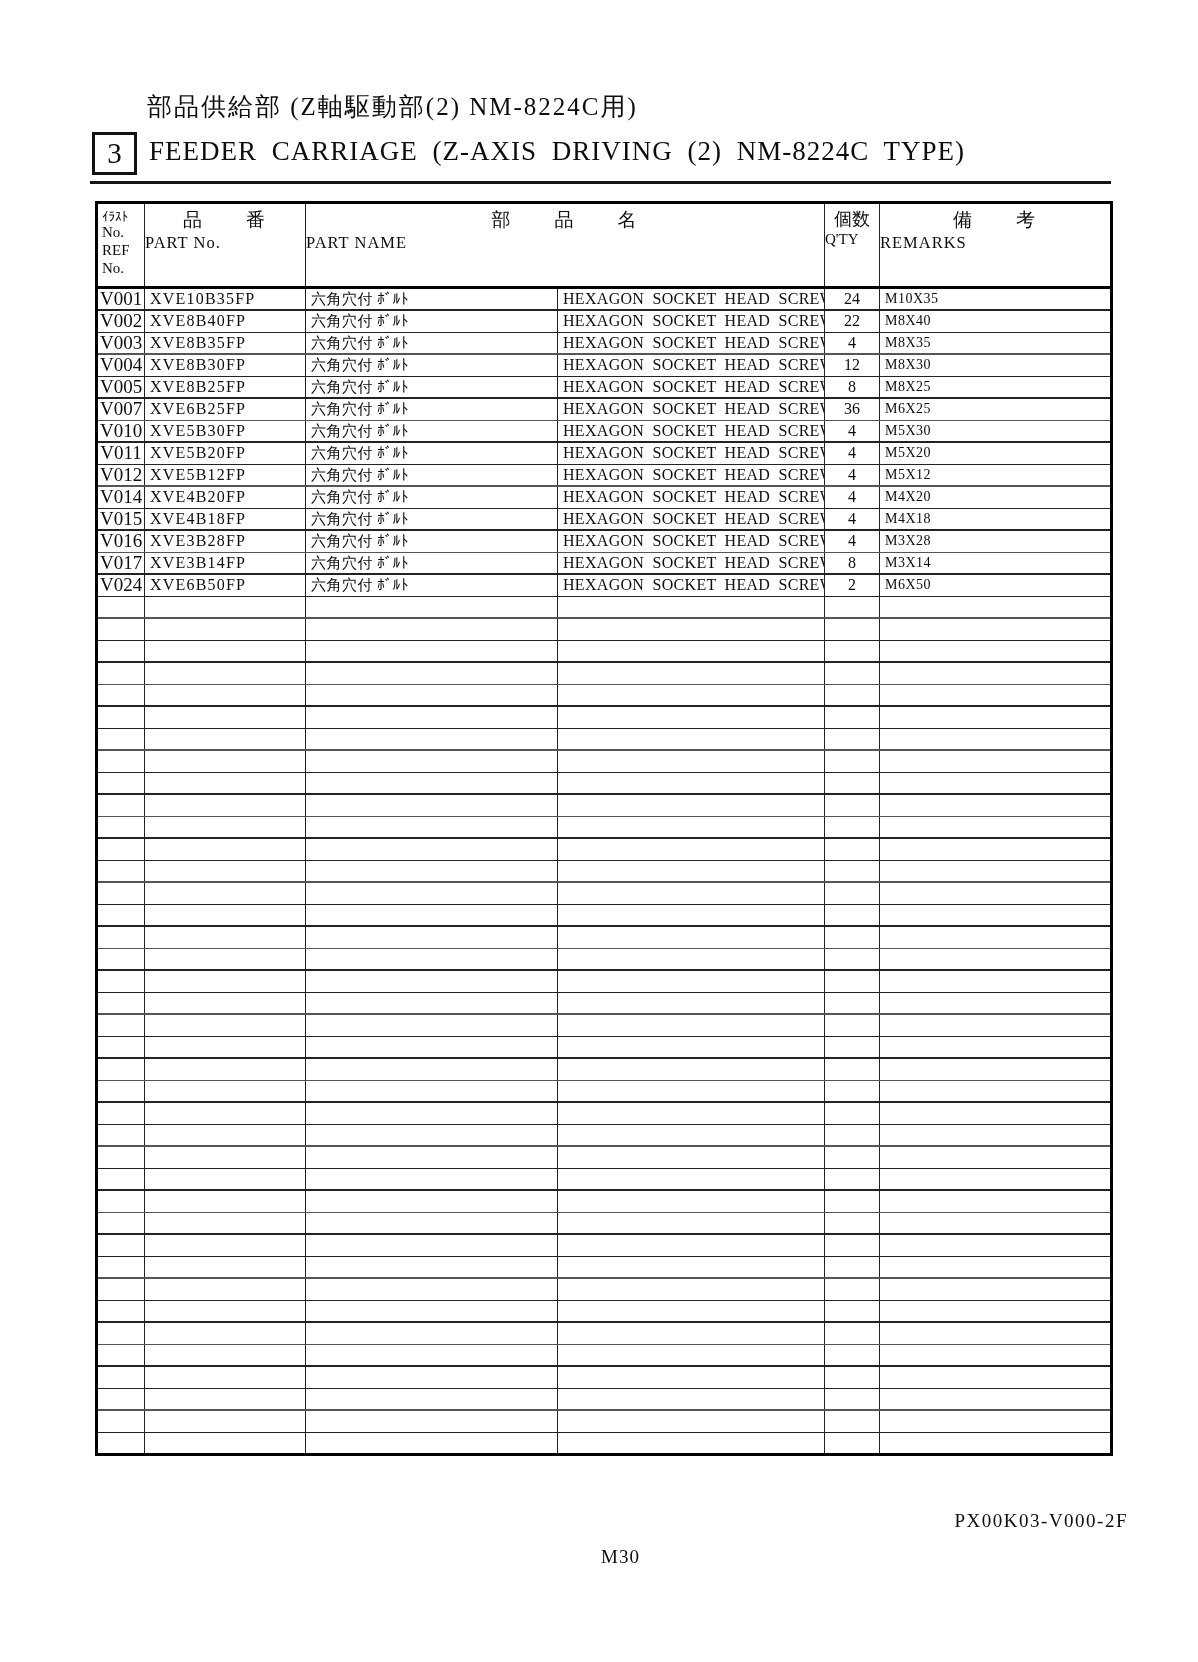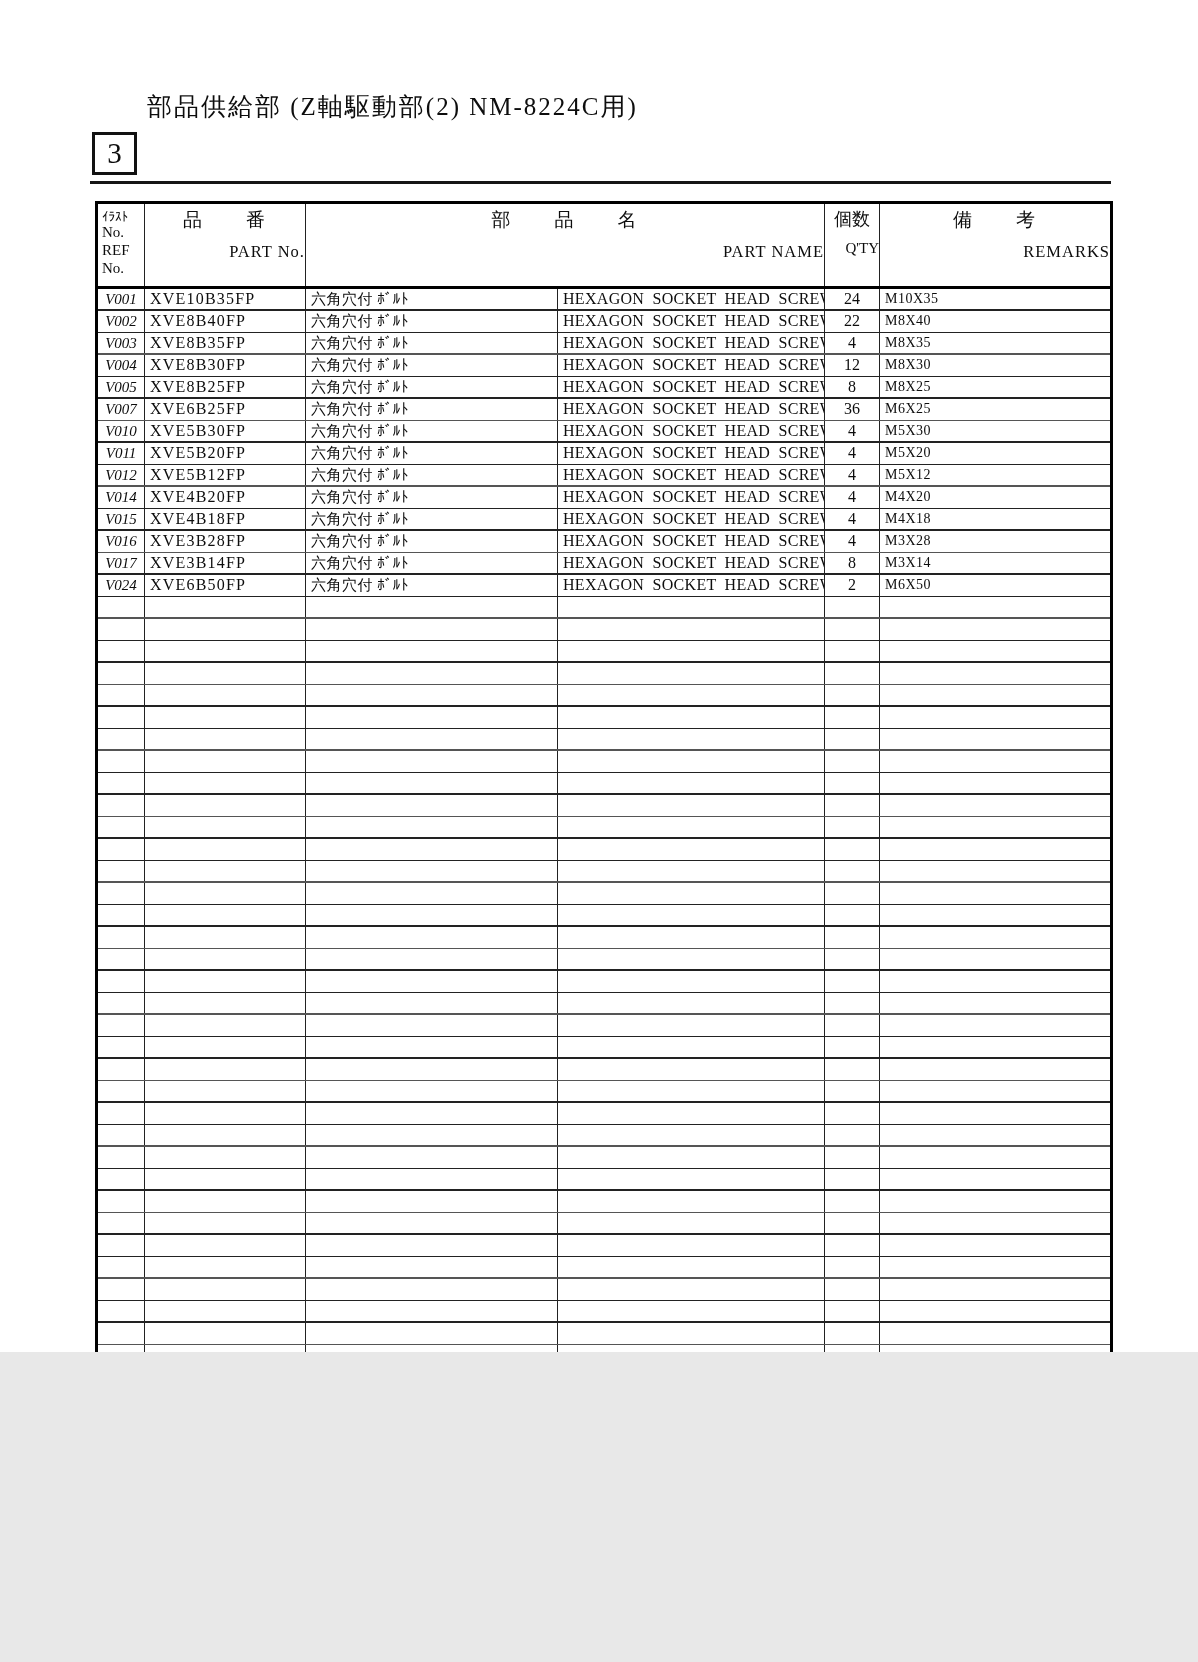--- a/index.html
+++ b/index.html
@@ -1,19 +1,19 @@
 <!DOCTYPE html>
 <html><head>
 <meta charset="utf-8">
 <style>
   * { margin:0; padding:0; box-sizing:border-box; }
   html,body { background:#e8e8e8; }
   .page {
     position:relative;
-    width:1198px; height:1352px;
+    width:1198px; height:1662px;
     background:#ffffff;
     color:#0d0d0d;
     font-family:"Liberation Serif","DejaVu Serif",serif;
     overflow:hidden;
   }
   
   .title-jp {
     position:absolute; left:147px; top:90px;
     font-size:25px; letter-spacing:2px; white-space:nowrap;
   }
@@ -46,25 +46,25 @@
   }
   thead th {
     height:85px;
     vertical-align:top;
     border-bottom:3px solid #000;
     padding-top:3px;
   }
   .th-ref { text-align:left; padding-left:4px; font-size:15px; line-height:1.18; padding-top:5px; }
   .th-ref .jp-small { font-size:13px; letter-spacing:0;font-family:Liberation Serif, serif; }
   .jp-line { font-size:19px; letter-spacing:2px; text-align:center; }
-  .en-line { font-size:16.5px; letter-spacing:1px; text-align:right; margin-top:9px; }
+  .en-line { font-size:16.5px; letter-spacing:1px; text-align:left; }
   .th-qty .jp-line { letter-spacing:0; font-size:18px; }
   .th-qty .en-line { font-size:15px; letter-spacing:0; }
   tbody td { height:22px; padding:0 5px; font-size:16px; line-height:20px; }
-  tbody td.c0 { text-align:center; padding:0 2px; font-size:15px;font-style:italic; }
+  tbody td.c0 { text-align:center; padding:0 2px; font-size:19px; }
   tbody td.c1 { letter-spacing:1.2px; }
   tbody td.c2 { font-size:15px; letter-spacing:0.5px; }
   tbody td.c3 { letter-spacing:0.3px; word-spacing:4px; }
   tbody td.c4 { text-align:center; }
   tbody td.c5 { font-size:14px; letter-spacing:0.5px; }
   
   tbody tr:nth-child(odd) td { border-bottom-width:2px; }
   tbody tr:nth-child(3n) td { border-bottom-color:#555; }
   tbody tr:nth-child(7n) td { border-top-color:#666; }
   
@@ -80,20 +80,21 @@
 </head>
 <body>
 
 <div class="page">
 
   <div class="title-jp">部品供給部 (Z軸駆動部(2) NM-8224C用)</div>
 
   <div class="section-box">
     <span>3</span>
   </div>
+  <div class="section-title">FEEDER CARRIAGE (Z-AXIS DRIVING (2) NM-8224C TYPE)</div>
   <div class="title-rule"></div>
 
   <table class="parts">
     <colgroup>
       <col style="width:48px">
         <col style="width:161px">
         <col style="width:252px">
       <col style="width:267px">
         <col style="width:55px">
         <col style="width:232px">

